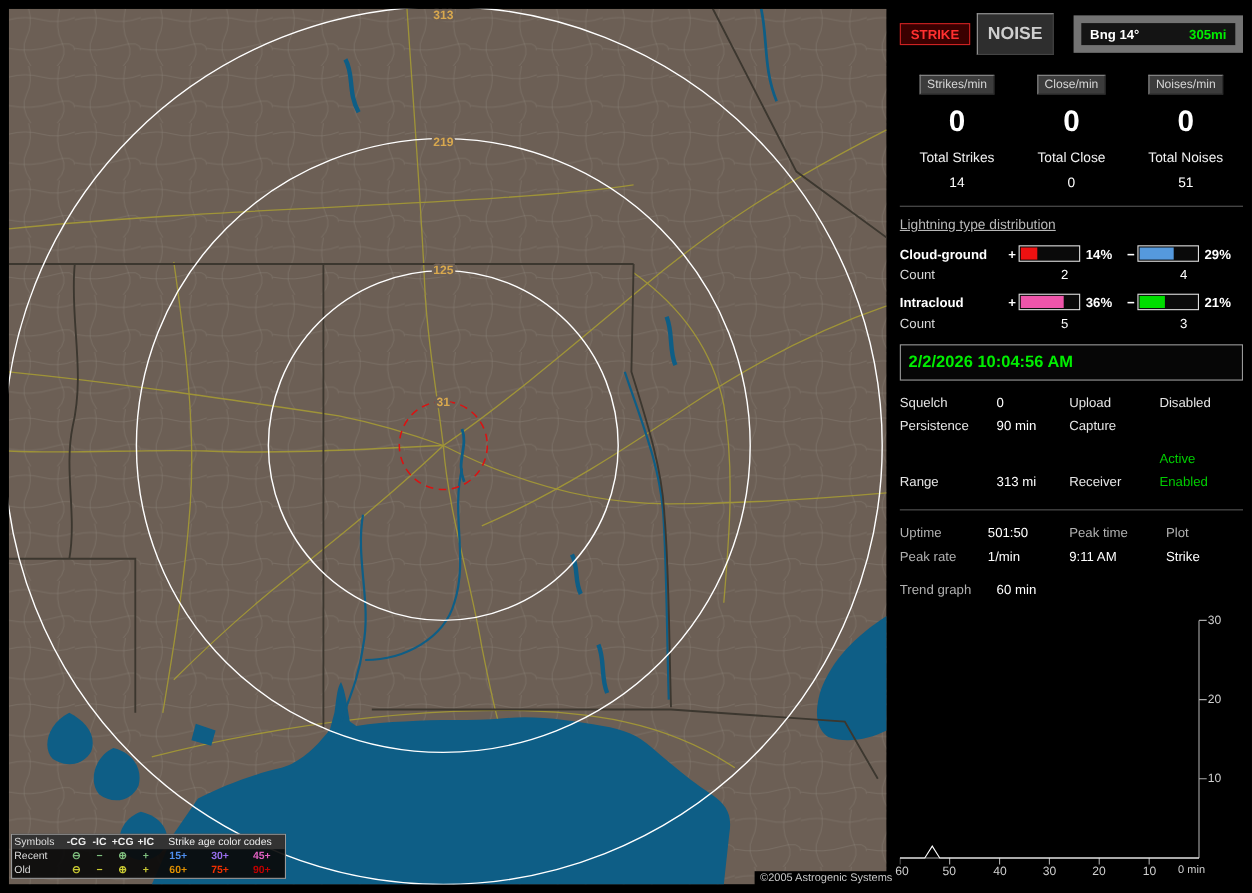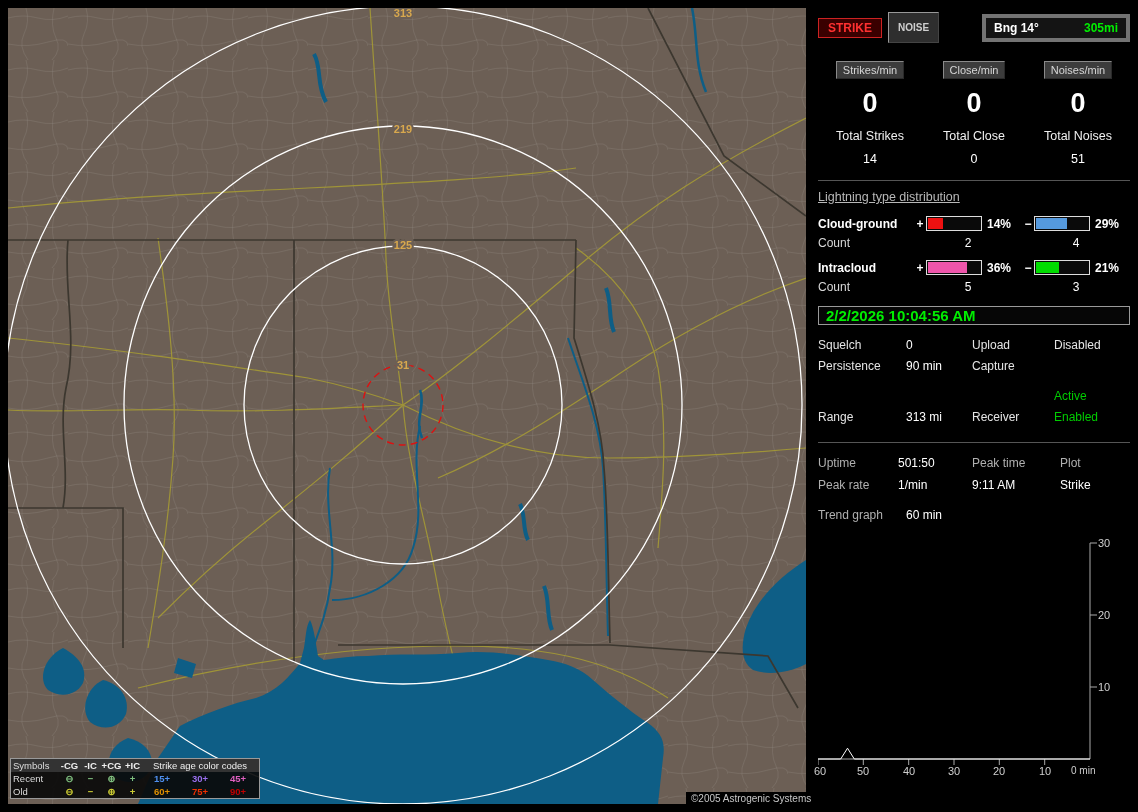--- a/index.html
+++ b/index.html
@@ -22,22 +22,22 @@
 
   .credit{position:absolute;left:686px;top:792px;font-size:10px;color:#c8c8c8;
           background:#000;padding:1px 5px;}
 
   
   .panel{position:absolute;left:818px;top:8px;width:312px;height:796px;font-size:12px;}
   .top-row{display:flex;align-items:center;gap:6px;margin-top:4px;}
   .btn-strike{background:#3a0000;border:1px solid #cc2222;color:#ff3030;font-weight:bold;
               font-size:12px;padding:2px 9px;cursor:pointer;}
   .btn-noise{background:#2e2e2e;border:1px solid #888;border-color:#999 #444 #444 #999;
-             color:#cfcfcf;font-weight:bold;font-size:10px;padding:9px 9px;cursor:pointer;}
-  .bng-box{margin-left:auto;background:#141414;border:4px solid #737373;display:flex;
+             color:#cfcfcf;font-weight:bold;font-size:16px;padding:9px 9px;cursor:pointer;}
+  .bng-box{margin-left:auto;background:#141414;border:7px solid #737373;display:flex;
            justify-content:space-between;align-items:center;padding:3px 8px;width:124px;
            font-weight:bold;font-size:12px;}
   .bng-dist{color:#00ee00;}
 
   .stats{display:grid;grid-template-columns:repeat(3,1fr);text-align:center;margin-top:18px;}
   .rate-badge{display:inline-block;background:#3c3c3c;border:1px solid;
               border-color:#8a8a8a #2a2a2a #2a2a2a #8a8a8a;color:#d6d6d6;font-size:11px;
               padding:2px 6px;cursor:pointer;}
   .zero{font-size:27px;font-weight:bold;color:#fff;margin:9px 0 4px;}
   .total-label{font-size:12.5px;color:#f0f0f0;margin-top:10px;}
@@ -51,21 +51,21 @@
   .dist-name{font-weight:bold;color:#fff;}
   .dist-sign{text-align:center;font-weight:bold;color:#fff;}
   .bar{position:relative;height:13px;border:1px solid #ddd;background:#0a0a0a;}
   .bar-fill{position:absolute;left:1px;top:1px;bottom:1px;width:0;}
   .dist-pct{font-weight:bold;color:#fff;padding-left:5px;}
   .count-row{margin-bottom:10px;}
   .count-label{color:#d8d8d8;}
   .count-val{text-align:center;color:#fff;}
   .cv-pos{grid-column:2/5;} .cv-neg{grid-column:5/8;}
 
-  .date-box{border:1px solid #999;background:#060606;padding:0 7px;margin:12px 0 10px;
+  .date-box{border:1px solid #999;background:#060606;padding:7px 7px;margin:12px 0 10px;
             color:#00ee00;font-weight:bold;font-size:15px;}
   .settings{display:grid;grid-template-columns:88px 66px 82px 76px;line-height:21px;}
   .set-label{color:#e4e4e4;} .set-value{color:#fff;}
 
   .status{display:grid;grid-template-columns:80px 74px 88px 70px;line-height:22px;}
   .st-label{color:#b0b0b0;} .st-value{color:#fff;}
   .trend-row{display:grid;grid-template-columns:88px auto;margin-top:9px;line-height:20px;}
 
   .chart{position:relative;margin-top:12px;height:262px;}
   .chart svg{display:block;}

